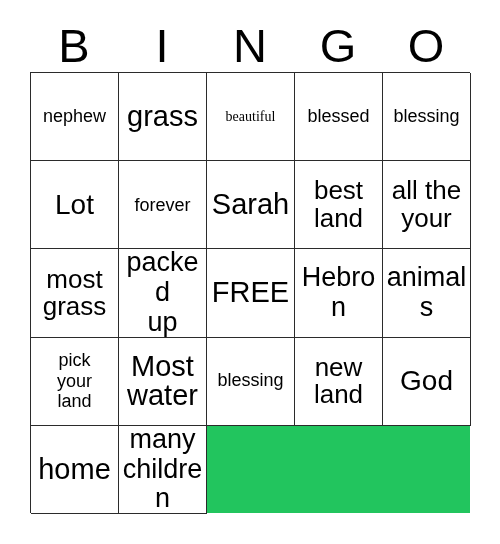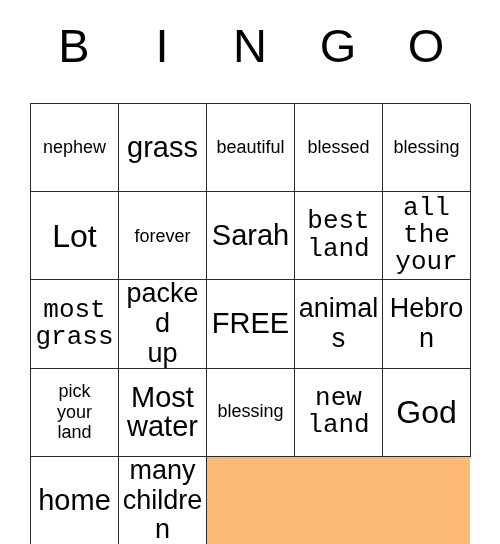--- a/index.html
+++ b/index.html
@@ -50,22 +50,21 @@
     left: 30px;
     top: 72px;
     width: 440px;
     height: 441px;
     display: grid;
     grid-template-columns: repeat(5, 88px);
     grid-template-rows: repeat(5, 88.2px);
     border-top: 1.6px solid #2b2b2b;
     border-left: 1.6px solid #2b2b2b;
     box-sizing: border-box;
-    background: #fdba74;
-    margin-top: 31px;
+    background: #22c55e;
   }
   .cell {
     border-right: 1.6px solid #2b2b2b;
     border-bottom: 1.6px solid #2b2b2b;
     box-sizing: border-box;
     display: flex;
     align-items: center;
     justify-content: center;
     text-align: center;
     overflow: hidden;
@@ -74,27 +73,27 @@
   }
   .cell .txt {
     display: block;
     width: 100%;
     line-height: 1.02;
     word-wrap: break-word;
     white-space: pre-line;
   }
 
   
-  .fs-xxs .txt { font-size: 18px; line-height: 1.10; }
+  .fs-xxs .txt { font-size: 14px; line-height: 1.10; font-family: Liberation Serif, serif; }
   .fs-xs  .txt { font-size: 18px;   line-height: 1.08; }
   .fs-s   .txt { font-size: 18px; line-height: 1.14; }
   .fs-m   .txt { font-size: 27px;   line-height: 1.10; }
-  .fs-l   .txt { font-size: 26px;   line-height: 1.05; font-family: Liberation Mono, monospace; }
+  .fs-l   .txt { font-size: 26px;   line-height: 1.05; }
   .fs-xl  .txt { font-size: 29px;   line-height: 1.02; }
-  .fs-xxl .txt { font-size: 32px;   line-height: 1.00; }
+  .fs-xxl .txt { font-size: 28px;   line-height: 1.00; }
 </style>
 </head>
 <body>
 
 <div id="card">
 
   <div id="header-row">
     <div class="header-letter">B</div>
     <div class="header-letter">I</div>
     <div class="header-letter">N</div>
@@ -143,24 +142,24 @@
 grass</span>
       </div>
     <div class="cell fs-m">
         <span class="txt">packed
 up</span>
       </div>
     <div class="cell fs-xl">
         <span class="txt">FREE</span>
       </div>
     <div class="cell fs-m">
-        <span class="txt">animals</span>
+        <span class="txt">Hebron</span>
       </div>
     <div class="cell fs-m">
-        <span class="txt">Hebron</span>
+        <span class="txt">animals</span>
       </div>
 
     <div class="cell fs-s">
         <span class="txt">pick
 your
 land</span>
       </div>
     <div class="cell fs-xl">
         <span class="txt">Most
 water</span>

